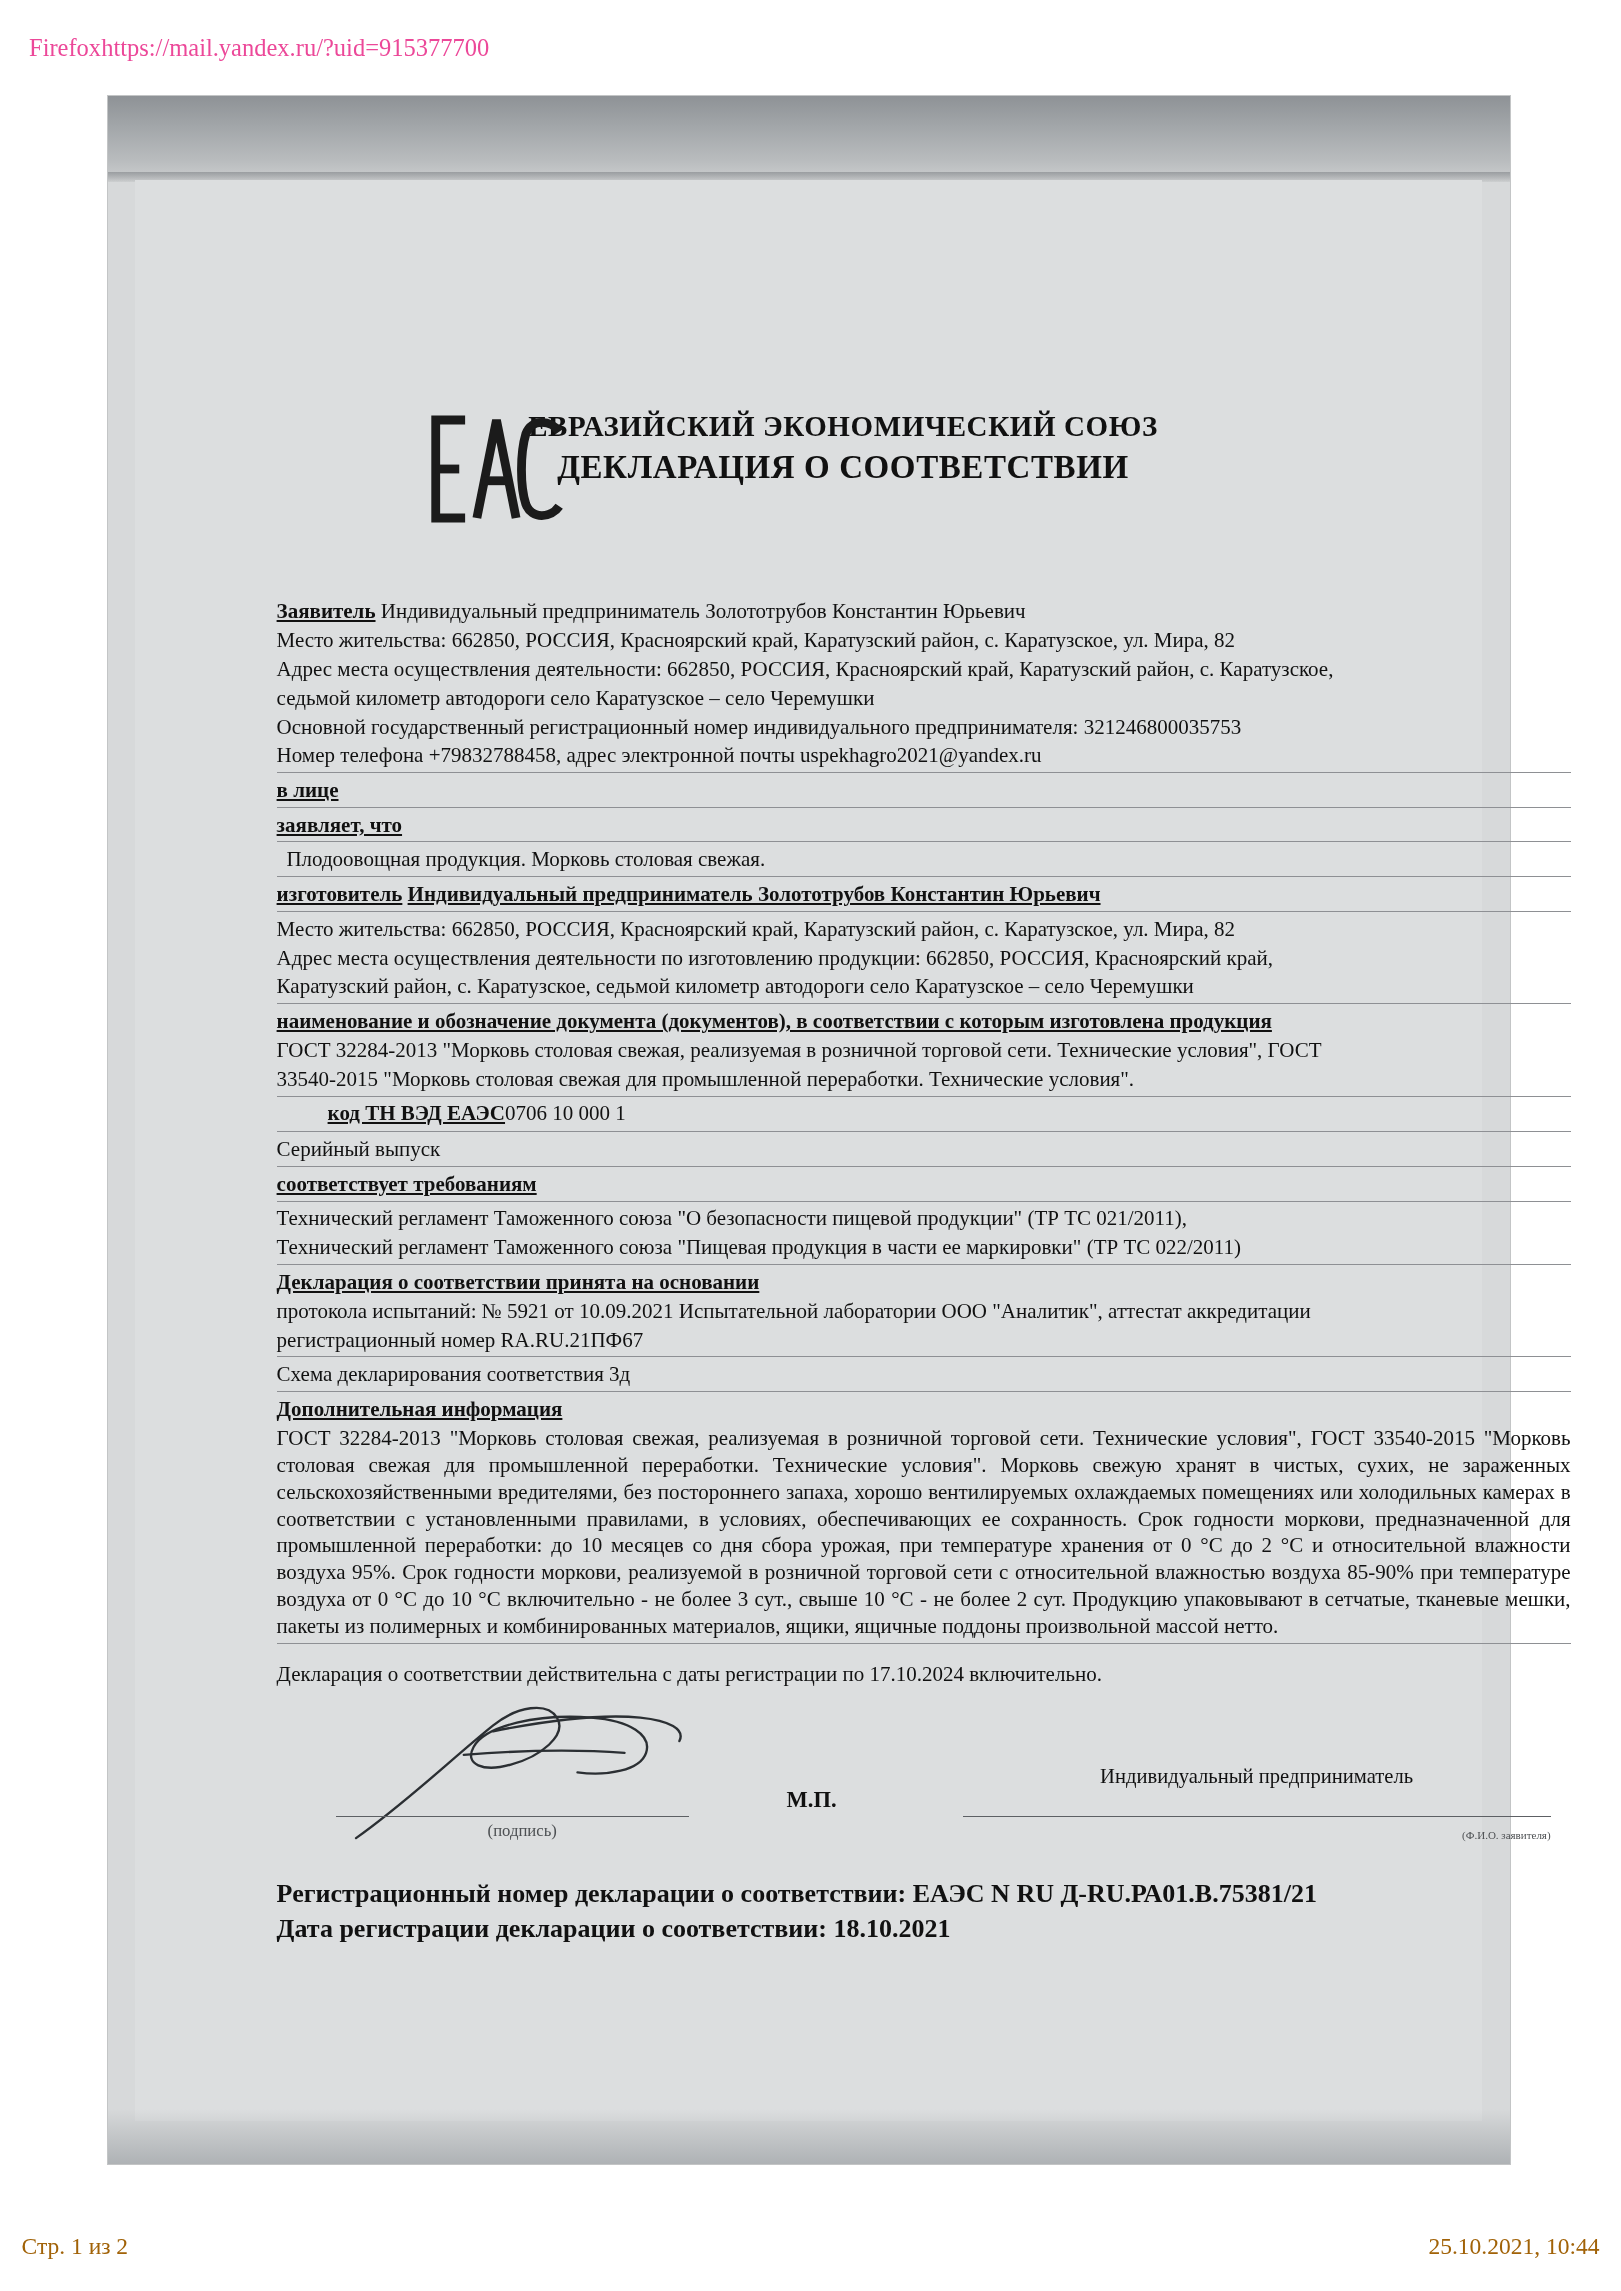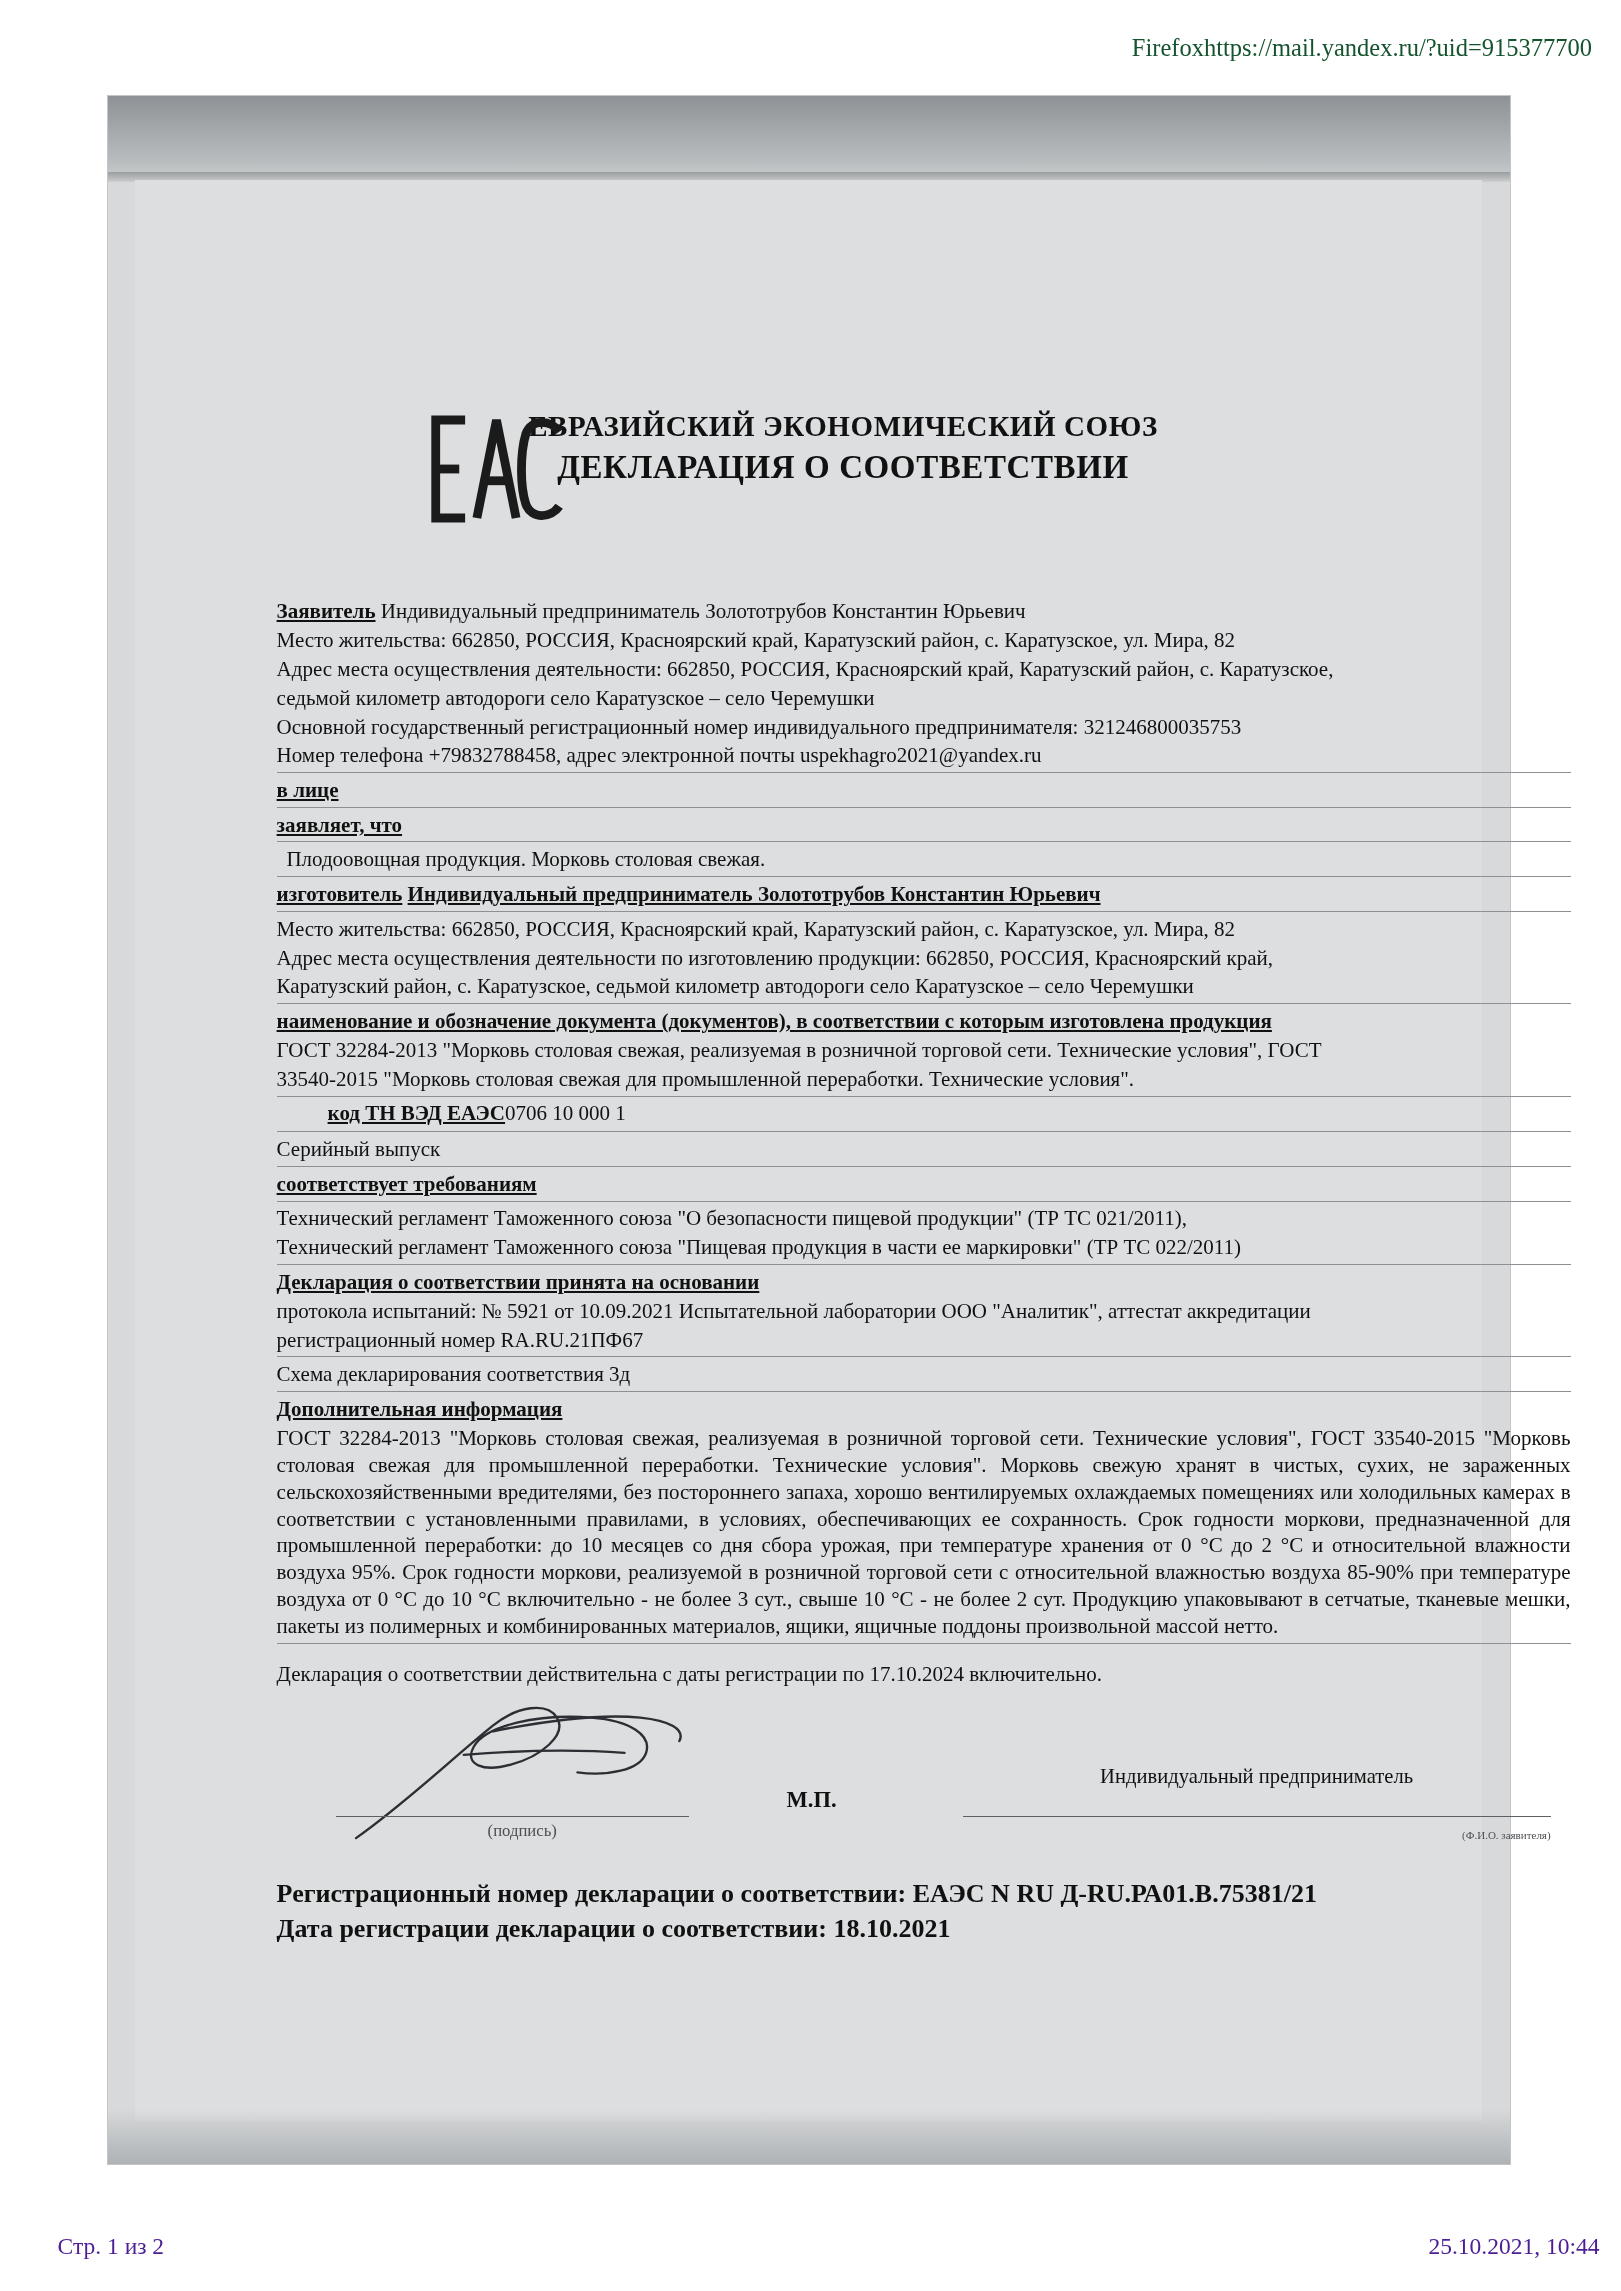--- a/index.html
+++ b/index.html
@@ -16,38 +16,37 @@
     overflow: hidden;
   }
 
   
   .print-header {
     position: absolute;
     top: 0; left: 0; right: 0;
     height: 78px;
     display: flex;
     align-items: center;
-    justify-content: flex-end;
+    justify-content: flex-start;
     padding: 17.6px 29px 0 29px;
     box-sizing: border-box;
     font-size: 24.5px;
-    color: #14532d;
+    color: #ec4899;
   }
   .print-footer {
     position: absolute;
     bottom: 0; left: 0; right: 0;
     height: 69px;
     display: flex;
     align-items: center;
     justify-content: space-between;
     padding: 0 21.6px 21.6px 21.6px;
     box-sizing: border-box;
     font-size: 23.5px;
-    color: #4c1d95;
-    margin-left: 36px;
+    color: #a16207;
   }
 
   
   .scan {
     position: absolute;
     left: 108px;
     top: 96px;
     width: 1402px;
     height: 2068px;
     background: #d7d9da;

